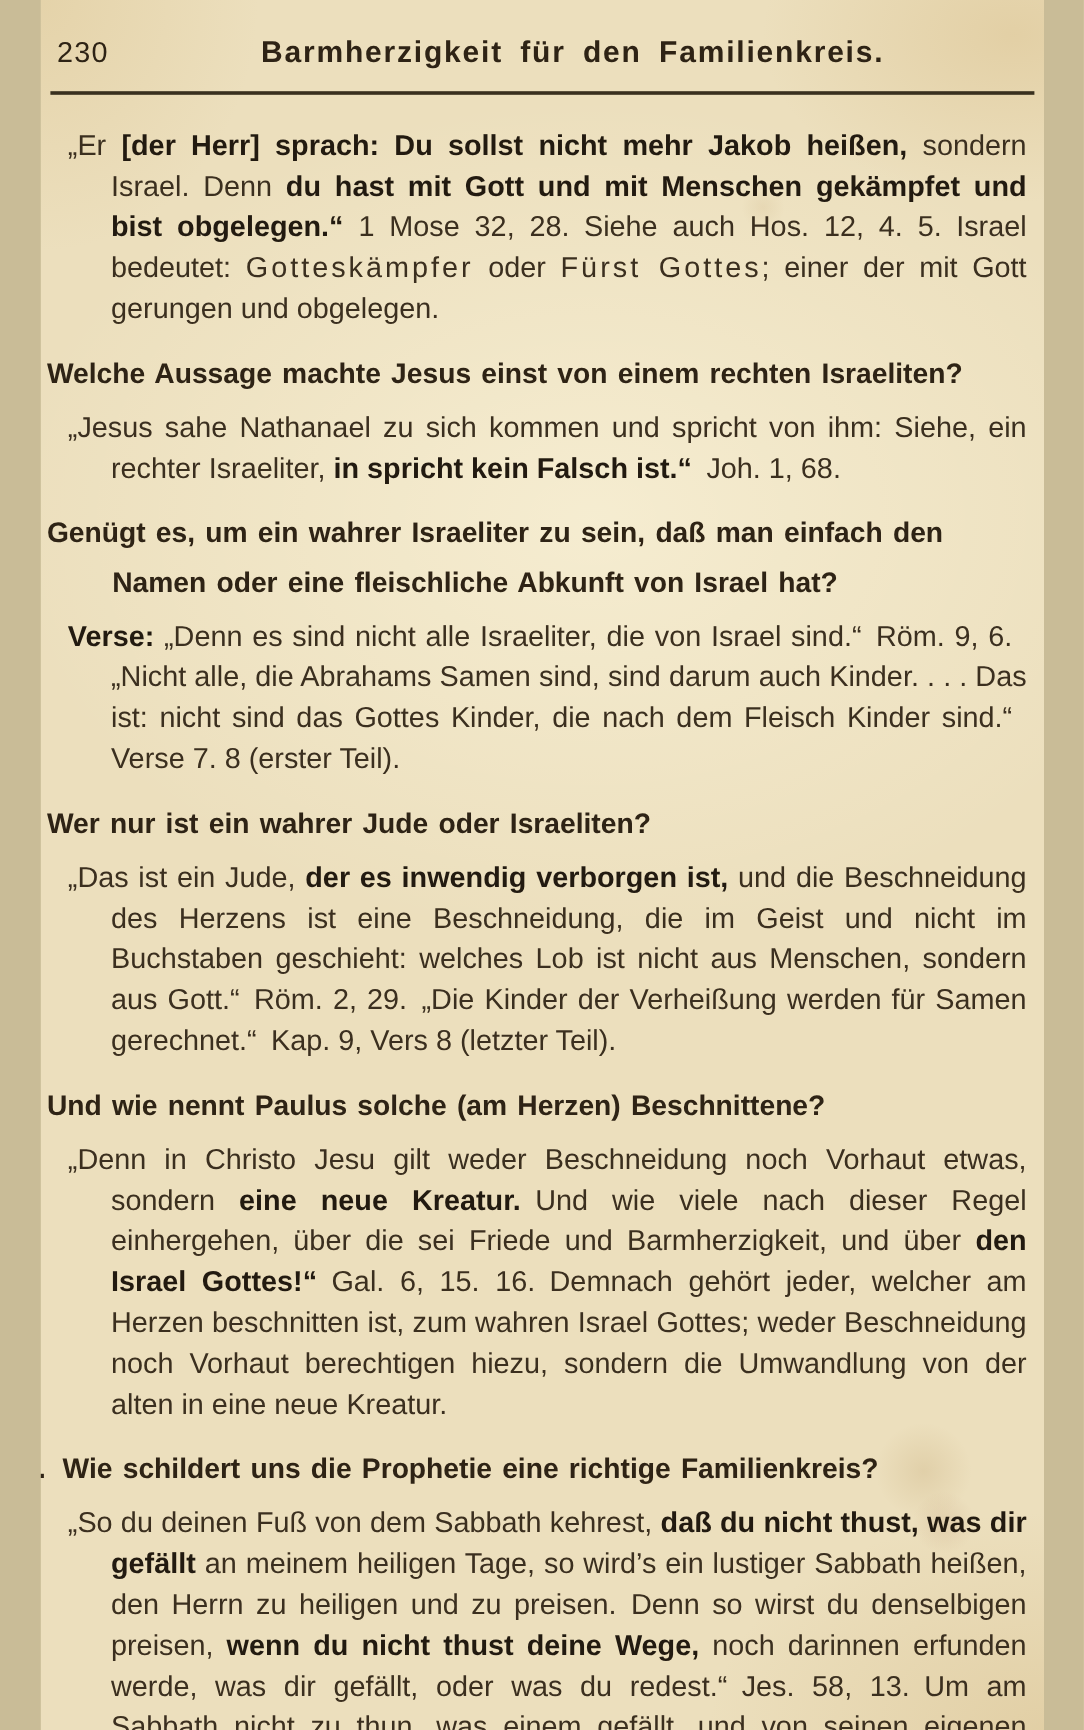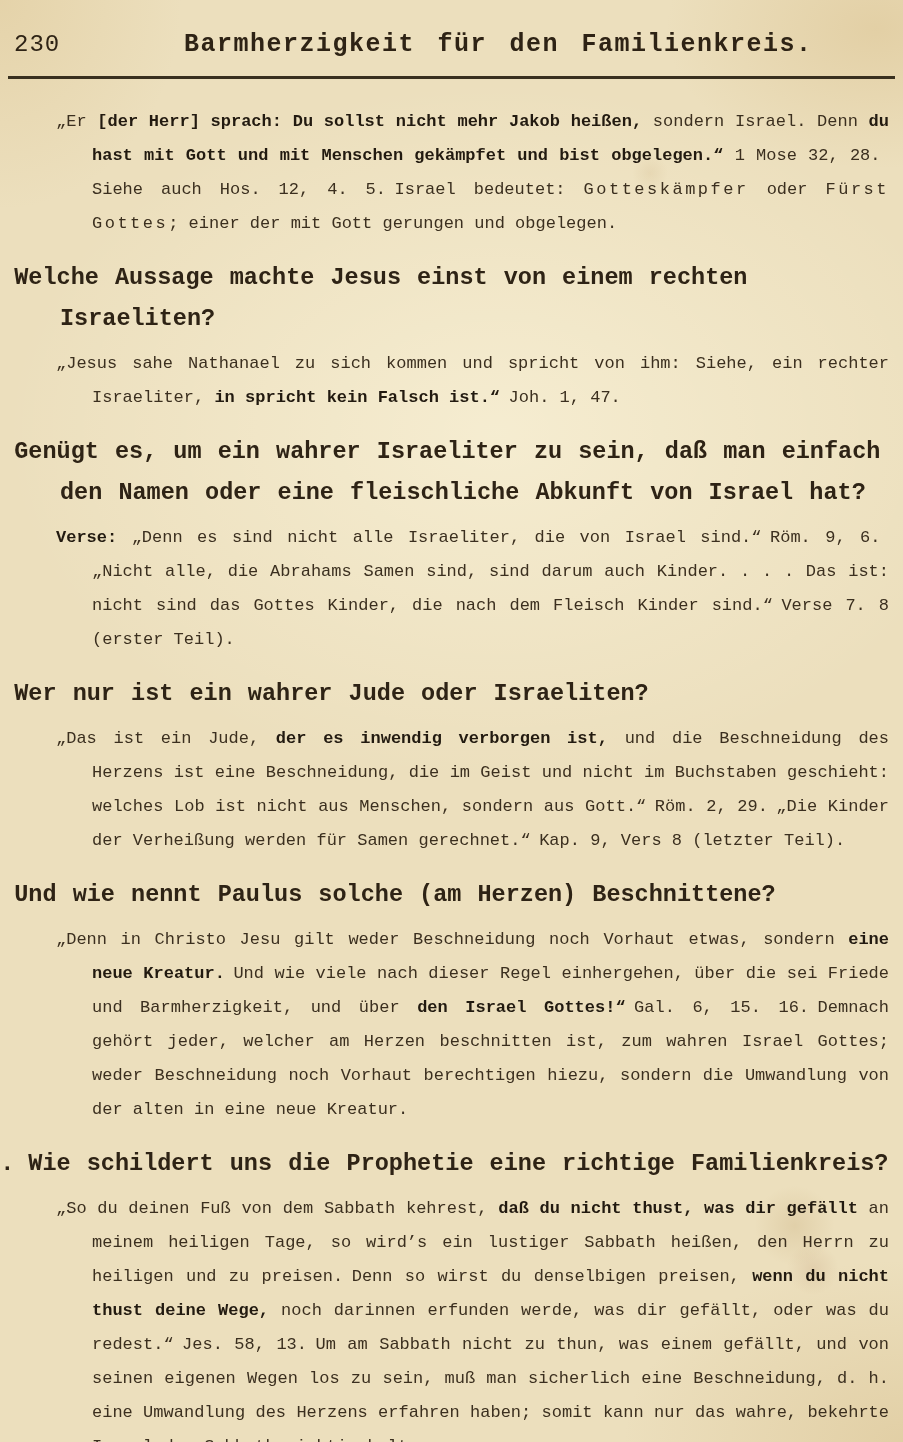--- a/index.html
+++ b/index.html
@@ -1,22 +1,22 @@
 <!DOCTYPE html>
 <html lang="de"><head>
 <meta charset="utf-8">
 <style>
   html,body{margin:0;padding:0;background:#c9bc97;}
   .page{
     position:relative;
-    width:903px;height:1442px;
+    width:836px;height:1442px;
     margin:0 auto;
     overflow:hidden;
     color:#3b2f1f;
-    font-family:Liberation Mono, monospace;
+    font-family:Liberation Sans, sans-serif;
     background:
       radial-gradient(ellipse 700px 500px at 55% 30%, rgba(255,250,228,0.50), rgba(255,250,228,0) 70%),
       radial-gradient(ellipse 300px 200px at 97% 2%, rgba(205,172,110,0.30), rgba(205,172,110,0) 70%),
       radial-gradient(ellipse 260px 300px at 0% 0%,  rgba(210,180,120,0.28), rgba(210,180,120,0) 70%),
       radial-gradient(ellipse 400px 260px at 100% 100%, rgba(195,160,95,0.25), rgba(195,160,95,0) 70%),
       radial-gradient(circle 40px at 88% 85%, rgba(160,120,55,0.15), rgba(160,120,55,0) 100%),
       radial-gradient(circle 26px at 90% 88%, rgba(150,90,50,0.12), rgba(150,90,50,0) 100%),
       radial-gradient(circle 18px at 72% 12%, rgba(170,130,70,0.12), rgba(170,130,70,0) 100%),
       #ecdfbd;
   }
@@ -42,43 +42,43 @@
   p{margin:0;}
   .question{
     font-size:23.5px;line-height:41px;
     font-weight:bold;color:#2e2315;
     padding-left:60px;text-indent:-88px;
     margin:16px 0 4px 0;
     word-spacing:2px;
   }
   .qnum{color:#2e2315;padding-right:14px;}
   .quote,.answer{
-    font-size:17px;line-height:34px;
+    font-size:24px;line-height:34px;
     text-align:justify;
-    padding-left:92px;text-indent:-36px;
+    padding-left:59px;text-indent:-36px;
     margin:8px 0 10px 0;
     color:#3b2f1f;
   }
   .quote{margin-top:20px;}
   .b{font-weight:bold;color:#221a10;}
   .sp{letter-spacing:2.5px;}
 </style>
 </head>
 <body>
 
 <div class="page">
   <header class="pagehead">
     <span class="pagenum">230</span>
     <h1 class="title">Barmherzigkeit für den Familienkreis.</h1>
   </header>
   <hr class="rule">
   <main class="content" id="content">
       <p class="quote"><span class="">„Er </span><span class="b ">[der Herr] sprach: Du sollst nicht mehr Jakob heißen,</span><span class=""> sondern Israel. Denn </span><span class="b ">du hast mit Gott und mit Menschen gekämpfet und bist obgelegen.“</span><span class=""> 1 Mose 32, 28. Siehe auch Hos. 12, 4. 5. Israel bedeutet: </span><span class="sp">Gotteskämpfer</span><span class=""> oder </span><span class="sp">Fürst Gottes</span><span class="">; einer der mit Gott gerungen und obgelegen.</span></p>
       <p class="question"><span class="qnum">6.</span><span>Welche Aussage machte Jesus einst von einem rechten Israeliten?</span></p>
-      <p class="answer"><span class="">„Jesus sahe Nathanael zu sich kommen und spricht von ihm: Siehe, ein rechter Israeliter, </span><span class="b ">in spricht kein Falsch ist.“</span><span class=""> Joh. 1, 47.</span></p>
+      <p class="answer"><span class="">„Jesus sahe Nathanael zu sich kommen und spricht von ihm: Siehe, ein rechter Israeliter, </span><span class="b ">in spricht kein Falsch ist.“</span><span class=""> Joh. 1, 68.</span></p>
       <p class="question"><span class="qnum">7.</span><span>Genügt es, um ein wahrer Israeliter zu sein, daß man einfach den Namen oder eine fleischliche Abkunft von Israel hat?</span></p>
       <p class="answer"><span class="b ">Verse:</span><span class=""> „Denn es sind nicht alle Israeliter, die von Israel sind.“ Röm. 9, 6. „Nicht alle, die Abrahams Samen sind, sind darum auch Kinder. . . . Das ist: nicht sind das Gottes Kinder, die nach dem Fleisch Kinder sind.“ Verse 7. 8 (erster Teil).</span></p>
       <p class="question"><span class="qnum">8.</span><span>Wer nur ist ein wahrer Jude oder Israeliten?</span></p>
       <p class="answer"><span class="">„Das ist ein Jude, </span><span class="b ">der es inwendig verborgen ist,</span><span class=""> und die Beschneidung des Herzens ist eine Beschneidung, die im Geist und nicht im Buchstaben geschieht: welches Lob ist nicht aus Menschen, sondern aus Gott.“ Röm. 2, 29. „Die Kinder der Verheißung werden für Samen gerechnet.“ Kap. 9, Vers 8 (letzter Teil).</span></p>
       <p class="question"><span class="qnum">9.</span><span>Und wie nennt Paulus solche (am Herzen) Beschnittene?</span></p>
       <p class="answer"><span class="">„Denn in Christo Jesu gilt weder Beschneidung noch Vorhaut etwas, sondern </span><span class="b ">eine neue Kreatur.</span><span class=""> Und wie viele nach dieser Regel einhergehen, über die sei Friede und Barmherzigkeit, und über </span><span class="b ">den Israel Gottes!“</span><span class=""> Gal. 6, 15. 16. Demnach gehört jeder, welcher am Herzen beschnitten ist, zum wahren Israel Gottes; weder Beschneidung noch Vorhaut berechtigen hiezu, sondern die Umwandlung von der alten in eine neue Kreatur.</span></p>
       <p class="question"><span class="qnum">17.</span><span>Wie schildert uns die Prophetie eine richtige Familienkreis?</span></p>
       <p class="answer"><span class="">„So du deinen Fuß von dem Sabbath kehrest, </span><span class="b ">daß du nicht thust, was dir gefällt</span><span class=""> an meinem heiligen Tage, so wird’s ein lustiger Sabbath heißen, den Herrn zu heiligen und zu preisen. Denn so wirst du denselbigen preisen, </span><span class="b ">wenn du nicht thust deine Wege,</span><span class=""> noch darinnen erfunden werde, was dir gefällt, oder was du redest.“ Jes. 58, 13. Um am Sabbath nicht zu thun, was einem gefällt, und von seinen eigenen Wegen los zu sein, muß man sicherlich eine Beschneidung, d. h. eine Umwandlung des Herzens erfahren haben; somit kann nur das wahre, bekehrte Israel den Sabbath richtig halten.</span></p>
     </main>
 </div>

